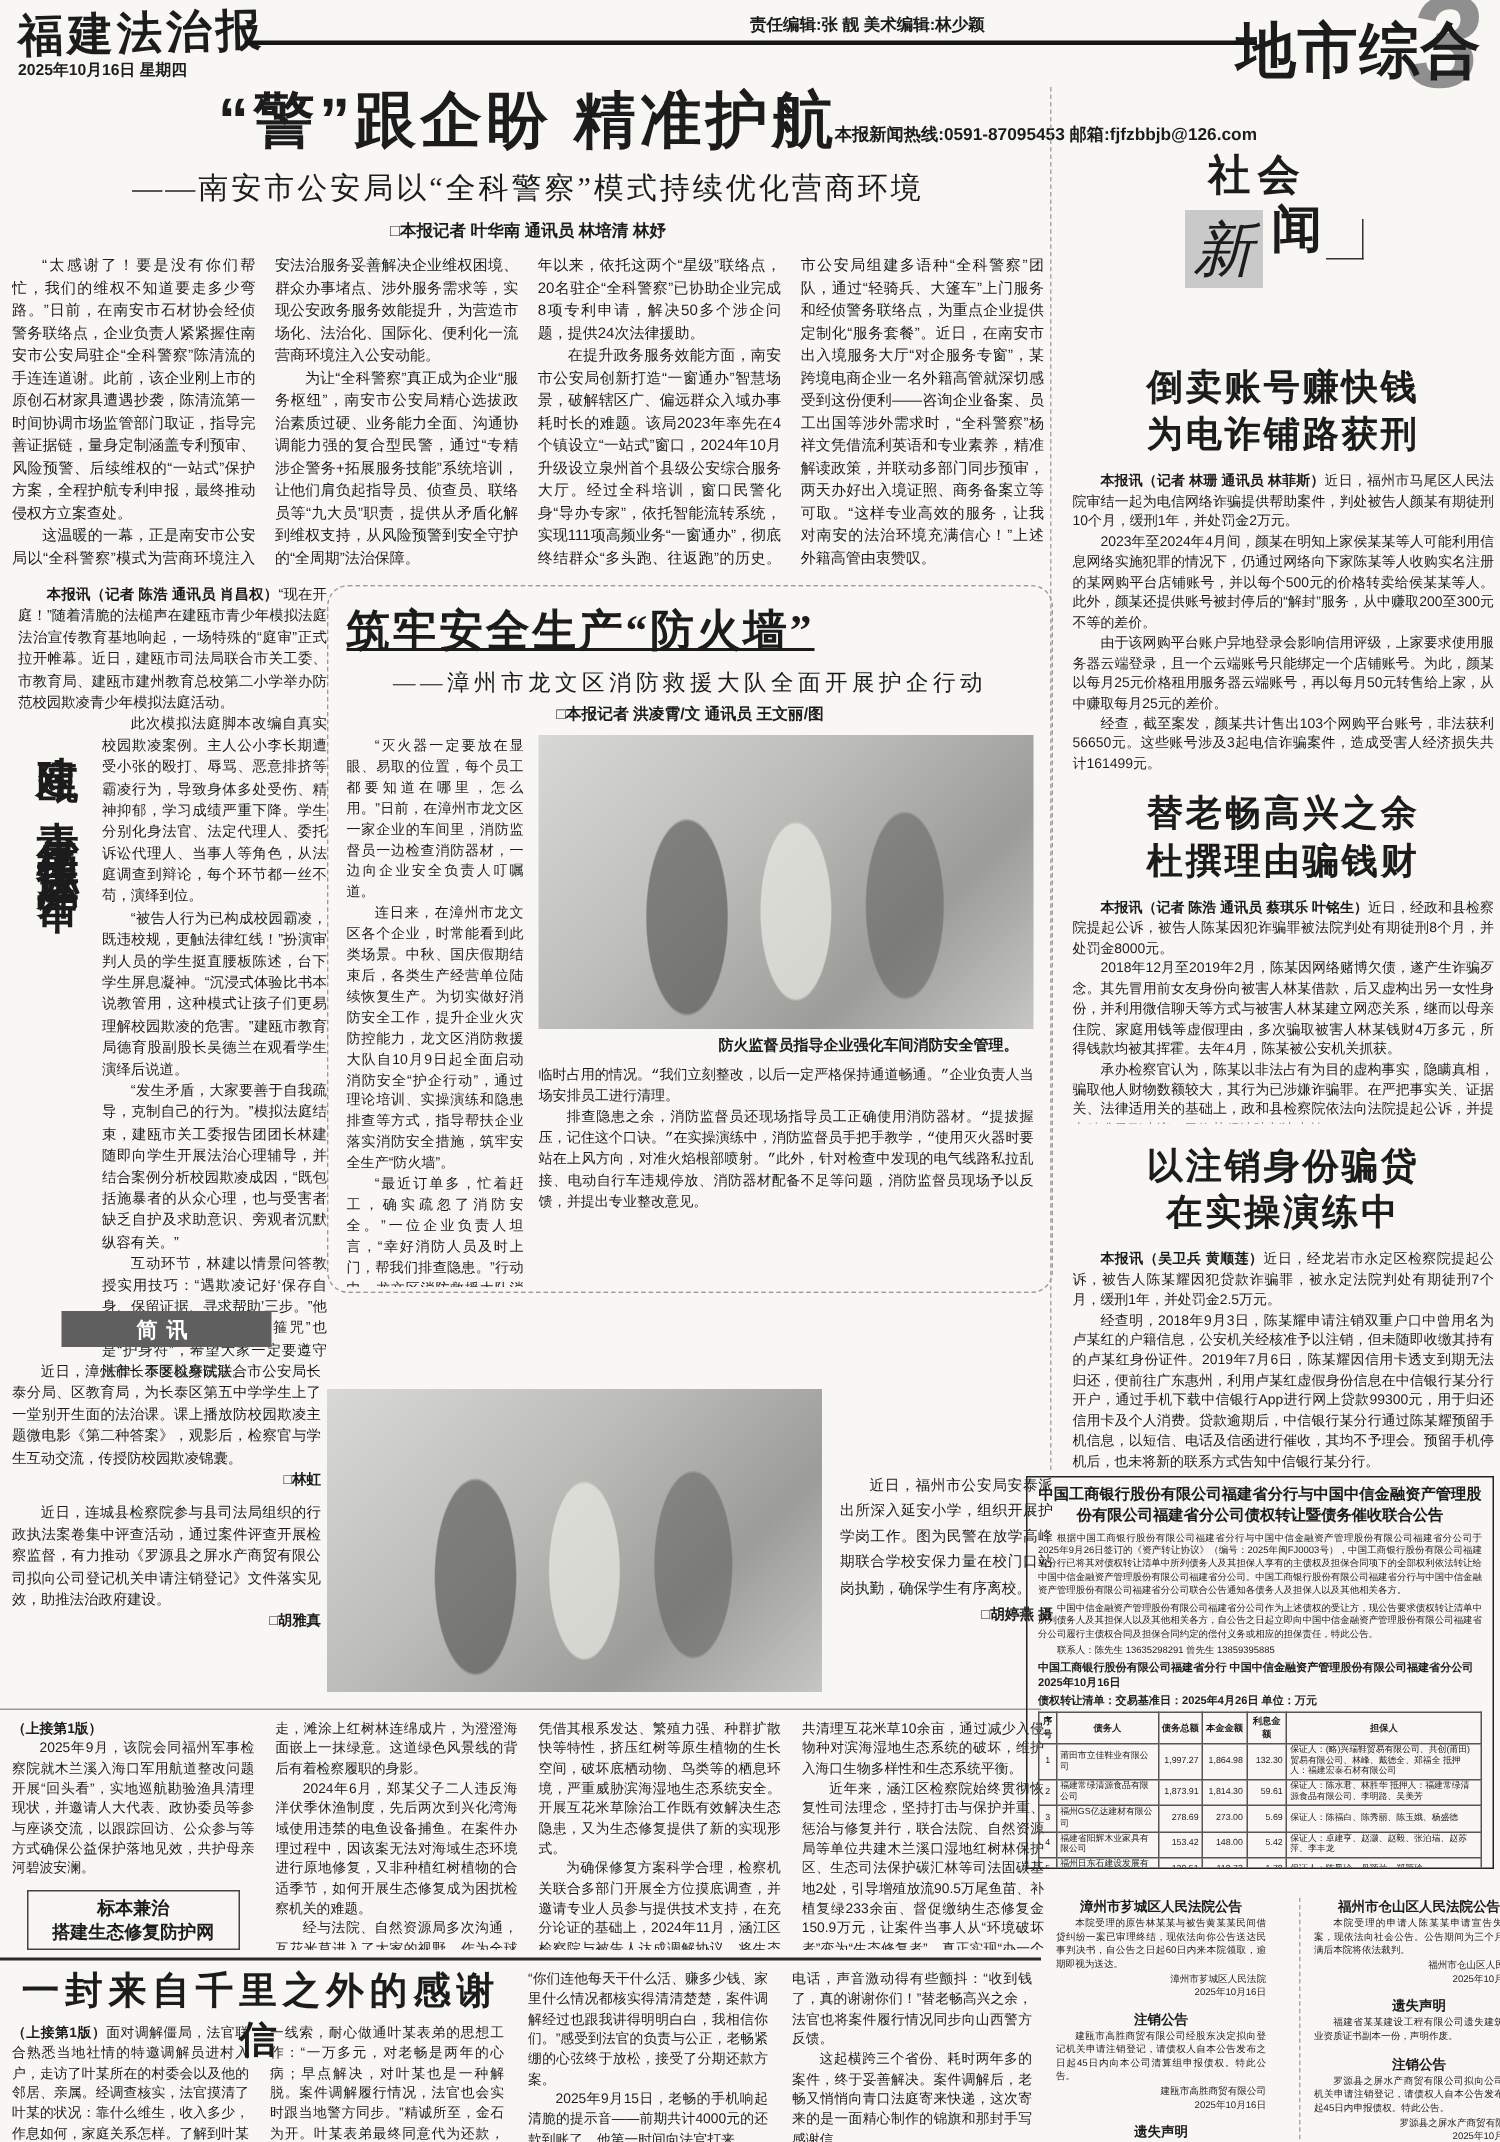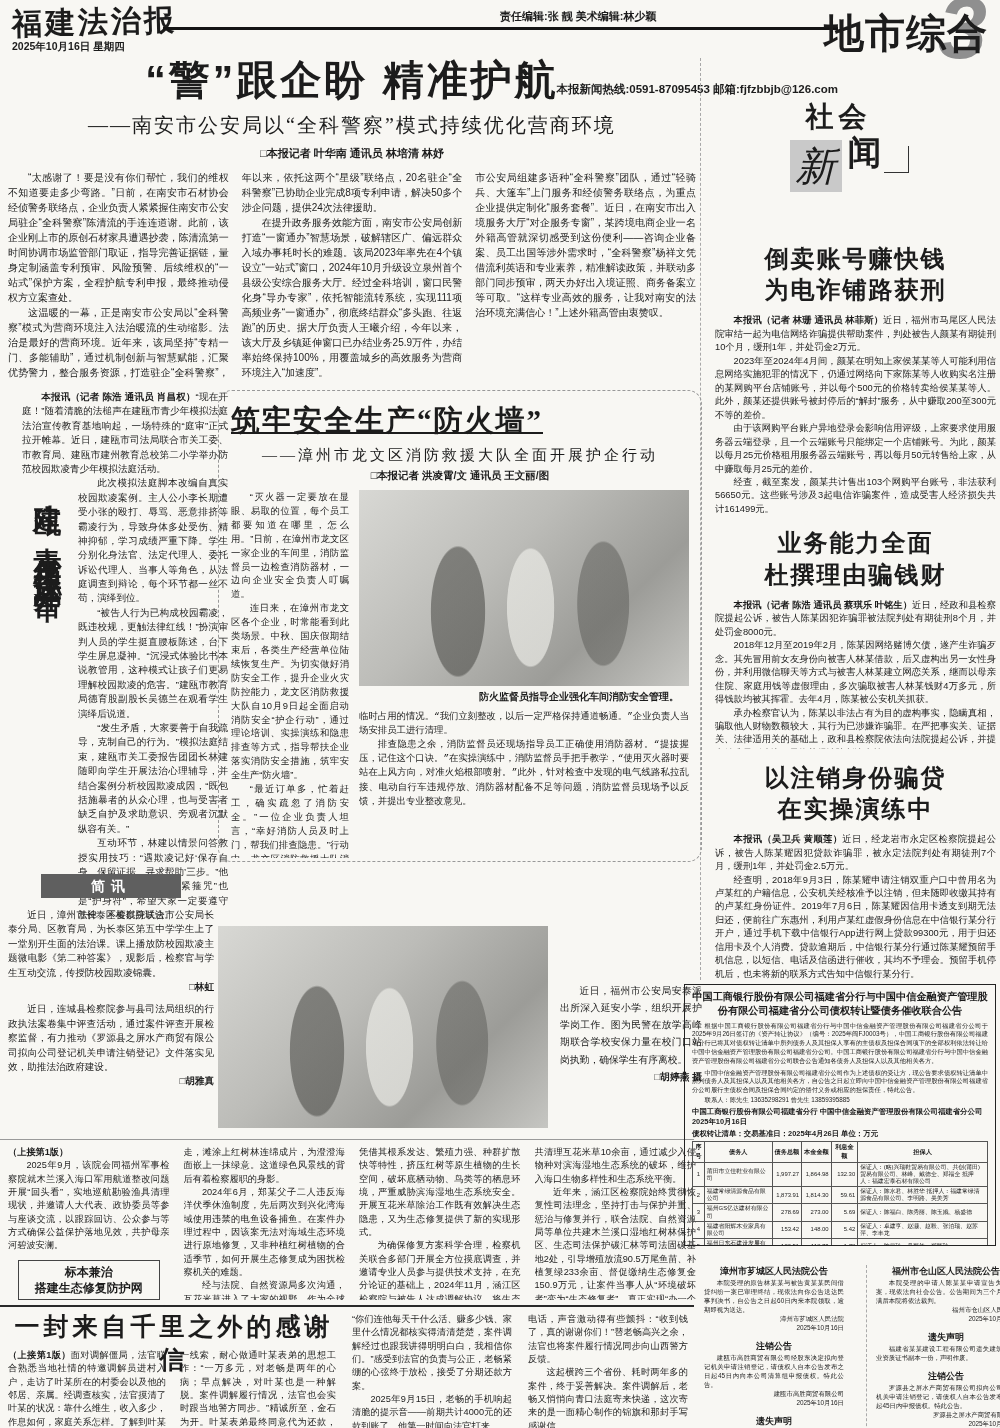--- a/index.html
+++ b/index.html
@@ -45,21 +45,21 @@
            margin-left:2px;margin-top:6px;}
   .s-art{margin-bottom:14px;overflow:hidden;}
   .s-title{text-align:center;font-size:24px;font-weight:bold;letter-spacing:2px;line-height:1.3;
            font-family:"Liberation Serif","DejaVu Serif",serif;}
   .s-paras{font-size:9.3px;line-height:1.45;margin-top:8px;}
   .s-paras p, .lead-p{margin:0;}
   .lead-p{text-indent:2em;}
   #s-art-0 .s-paras{height:200px;} #s-art-1 .s-paras{height:150px;} #s-art-2 .s-paras{height:190px;}
 
   
-  #mockcourt{left:22px;top:390px;width:206px;height:532px;overflow:hidden;font-size:9.6px;line-height:1.5;}
+  #mockcourt{left:12px;top:390px;width:206px;height:532px;overflow:hidden;font-size:9.6px;line-height:1.5;}
   .mc-title{float:left;width:46px;height:462px;writing-mode:vertical-rl;text-orientation:upright;
             font-size:28px;font-weight:bold;letter-spacing:5px;margin:6px 10px 0 0;
             font-family:"Liberation Serif","DejaVu Serif",serif;}
 
   
   #briefs{left:8px;top:874px;width:206px;height:212px;overflow:hidden;}
   .b-head{width:140px;height:24px;margin:0 auto 10px;background:#5f5f5f;color:#fff;
           text-align:center;line-height:24px;font-size:14px;font-weight:bold;letter-spacing:6px;}
   .b-item{font-size:9.6px;line-height:1.5;margin-bottom:8px;}
   .b-author{text-align:right;font-weight:bold;text-indent:0;}
@@ -149,20 +149,24 @@
 <div class="abs" id="lead">
   <div class="l-head">“警”跟企盼  精准护航</div>
   <div class="l-sub">——南安市公安局以“全科警察”模式持续优化营商环境</div>
   <div class="l-by">□本报记者 叶华南 通讯员 林培清 林妤</div>
   <div class="l-cols">
     <div class="l-col just">
         <p>“太感谢了！要是没有你们帮忙，我们的维权不知道要走多少弯路。”日前，在南安市石材协会经侦警务联络点，企业负责人紧紧握住南安市公安局驻企“全科警察”陈清流的手连连道谢。此前，该企业刚上市的原创石材家具遭遇抄袭，陈清流第一时间协调市场监管部门取证，指导完善证据链，量身定制涵盖专利预审、风险预警、后续维权的“一站式”保护方案，全程护航专利申报，最终推动侵权方立案查处。</p>
         <p>这温暖的一幕，正是南安市公安局以“全科警察”模式为营商环境注入法治暖流的生动缩影。法治是最好的营商环境。近年来，该局坚持“专精一门、多能辅助”，通过机制创新与智慧赋能，汇聚优势警力，整合服务资源，打造驻企“全科警察”，以优质公</p>
       </div>
     <div class="l-col just cont">
+        <p>安法治服务妥善解决企业维权困境、群众办事堵点、涉外服务需求等，实现公安政务服务效能提升，为营造市场化、法治化、国际化、便利化一流营商环境注入公安动能。</p>
+        <p>为让“全科警察”真正成为企业“服务枢纽”，南安市公安局精心选拔政治素质过硬、业务能力全面、沟通协调能力强的复合型民警，通过“专精涉企警务+拓展服务技能”系统培训，让他们肩负起指导员、侦查员、联络员等“九大员”职责，提供从矛盾化解到维权支持，从风险预警到安全守护的“全周期”法治保障。</p>
+      </div>
+    <div class="l-col just cont">
         <p>年以来，依托这两个“星级”联络点，20名驻企“全科警察”已协助企业完成8项专利申请，解决50多个涉企问题，提供24次法律援助。</p>
         <p>在提升政务服务效能方面，南安市公安局创新打造“一窗通办”智慧场景，破解辖区广、偏远群众入域办事耗时长的难题。该局2023年率先在4个镇设立“一站式”窗口，2024年10月升级设立泉州首个县级公安综合服务大厅。经过全科培训，窗口民警化身“导办专家”，依托智能流转系统，实现111项高频业务“一窗通办”，彻底终结群众“多头跑、往返跑”的历史。据大厅负责人王曦介绍，今年以来，该大厅及乡镇延伸窗口已办结业务25.9万件，办结率始终保持100%，用覆盖城乡的高效服务为营商环境注入“加速度”。</p>
       </div>
     <div class="l-col just cont">
         <p>市公安局组建多语种“全科警察”团队，通过“轻骑兵、大篷车”上门服务和经侦警务联络点，为重点企业提供定制化“服务套餐”。近日，在南安市出入境服务大厅“对企服务专窗”，某跨境电商企业一名外籍高管就深切感受到这份便利——咨询企业备案、员工出国等涉外需求时，“全科警察”杨祥文凭借流利英语和专业素养，精准解读政策，并联动多部门同步预审，两天办好出入境证照、商务备案立等可取。“这样专业高效的服务，让我对南安的法治环境充满信心！”上述外籍高管由衷赞叹。</p>
       </div>
   </div>
 </div>
 
 <div class="abs" id="sidebar">
@@ -181,21 +185,21 @@
         <div>为电诈铺路获刑</div>
     </div>
     <div class="s-paras just">
       <p class="lead-p"><b>本报讯（记者 林珊 通讯员 林菲斯）</b><span>近日，福州市马尾区人民法院审结一起为电信网络诈骗提供帮助案件，判处被告人颜某有期徒刑10个月，缓刑1年，并处罚金2万元。</span></p>
       <span><p>2023年至2024年4月间，颜某在明知上家侯某某等人可能利用信息网络实施犯罪的情况下，仍通过网络向下家陈某等人收购实名注册的某网购平台店铺账号，并以每个500元的价格转卖给侯某某等人。此外，颜某还提供账号被封停后的“解封”服务，从中赚取200至300元不等的差价。</p><p>由于该网购平台账户异地登录会影响信用评级，上家要求使用服务器云端登录，且一个云端账号只能绑定一个店铺账号。为此，颜某以每月25元价格租用服务器云端账号，再以每月50元转售给上家，从中赚取每月25元的差价。</p><p>经查，截至案发，颜某共计售出103个网购平台账号，非法获利56650元。这些账号涉及3起电信诈骗案件，造成受害人经济损失共计161499元。</p></span>
     </div>
   </div>
 
   <div class="s-art" id="s-art-1">
     <div class="s-title">
-      <div>业务能力全面</div>
+      <div>替老畅高兴之余</div>
         <div>杜撰理由骗钱财</div>
     </div>
     <div class="s-paras just">
       <p class="lead-p"><b>本报讯（记者 陈浩 通讯员 蔡琪乐 叶铭生）</b><span>近日，经政和县检察院提起公诉，被告人陈某因犯诈骗罪被法院判处有期徒刑8个月，并处罚金8000元。</span></p>
       <span><p>2018年12月至2019年2月，陈某因网络赌博欠债，遂产生诈骗歹念。其先冒用前女友身份向被害人林某借款，后又虚构出另一女性身份，并利用微信聊天等方式与被害人林某建立网恋关系，继而以母亲住院、家庭用钱等虚假理由，多次骗取被害人林某钱财4万多元，所得钱款均被其挥霍。去年4月，陈某被公安机关抓获。</p><p>承办检察官认为，陈某以非法占有为目的虚构事实，隐瞒真相，骗取他人财物数额较大，其行为已涉嫌诈骗罪。在严把事实关、证据关、法律适用关的基础上，政和县检察院依法向法院提起公诉，并提出精准量刑建议，最终获得法院判决支持。</p></span>
     </div>
   </div>
 
   <div class="s-art" id="s-art-2">
     <div class="s-title">

